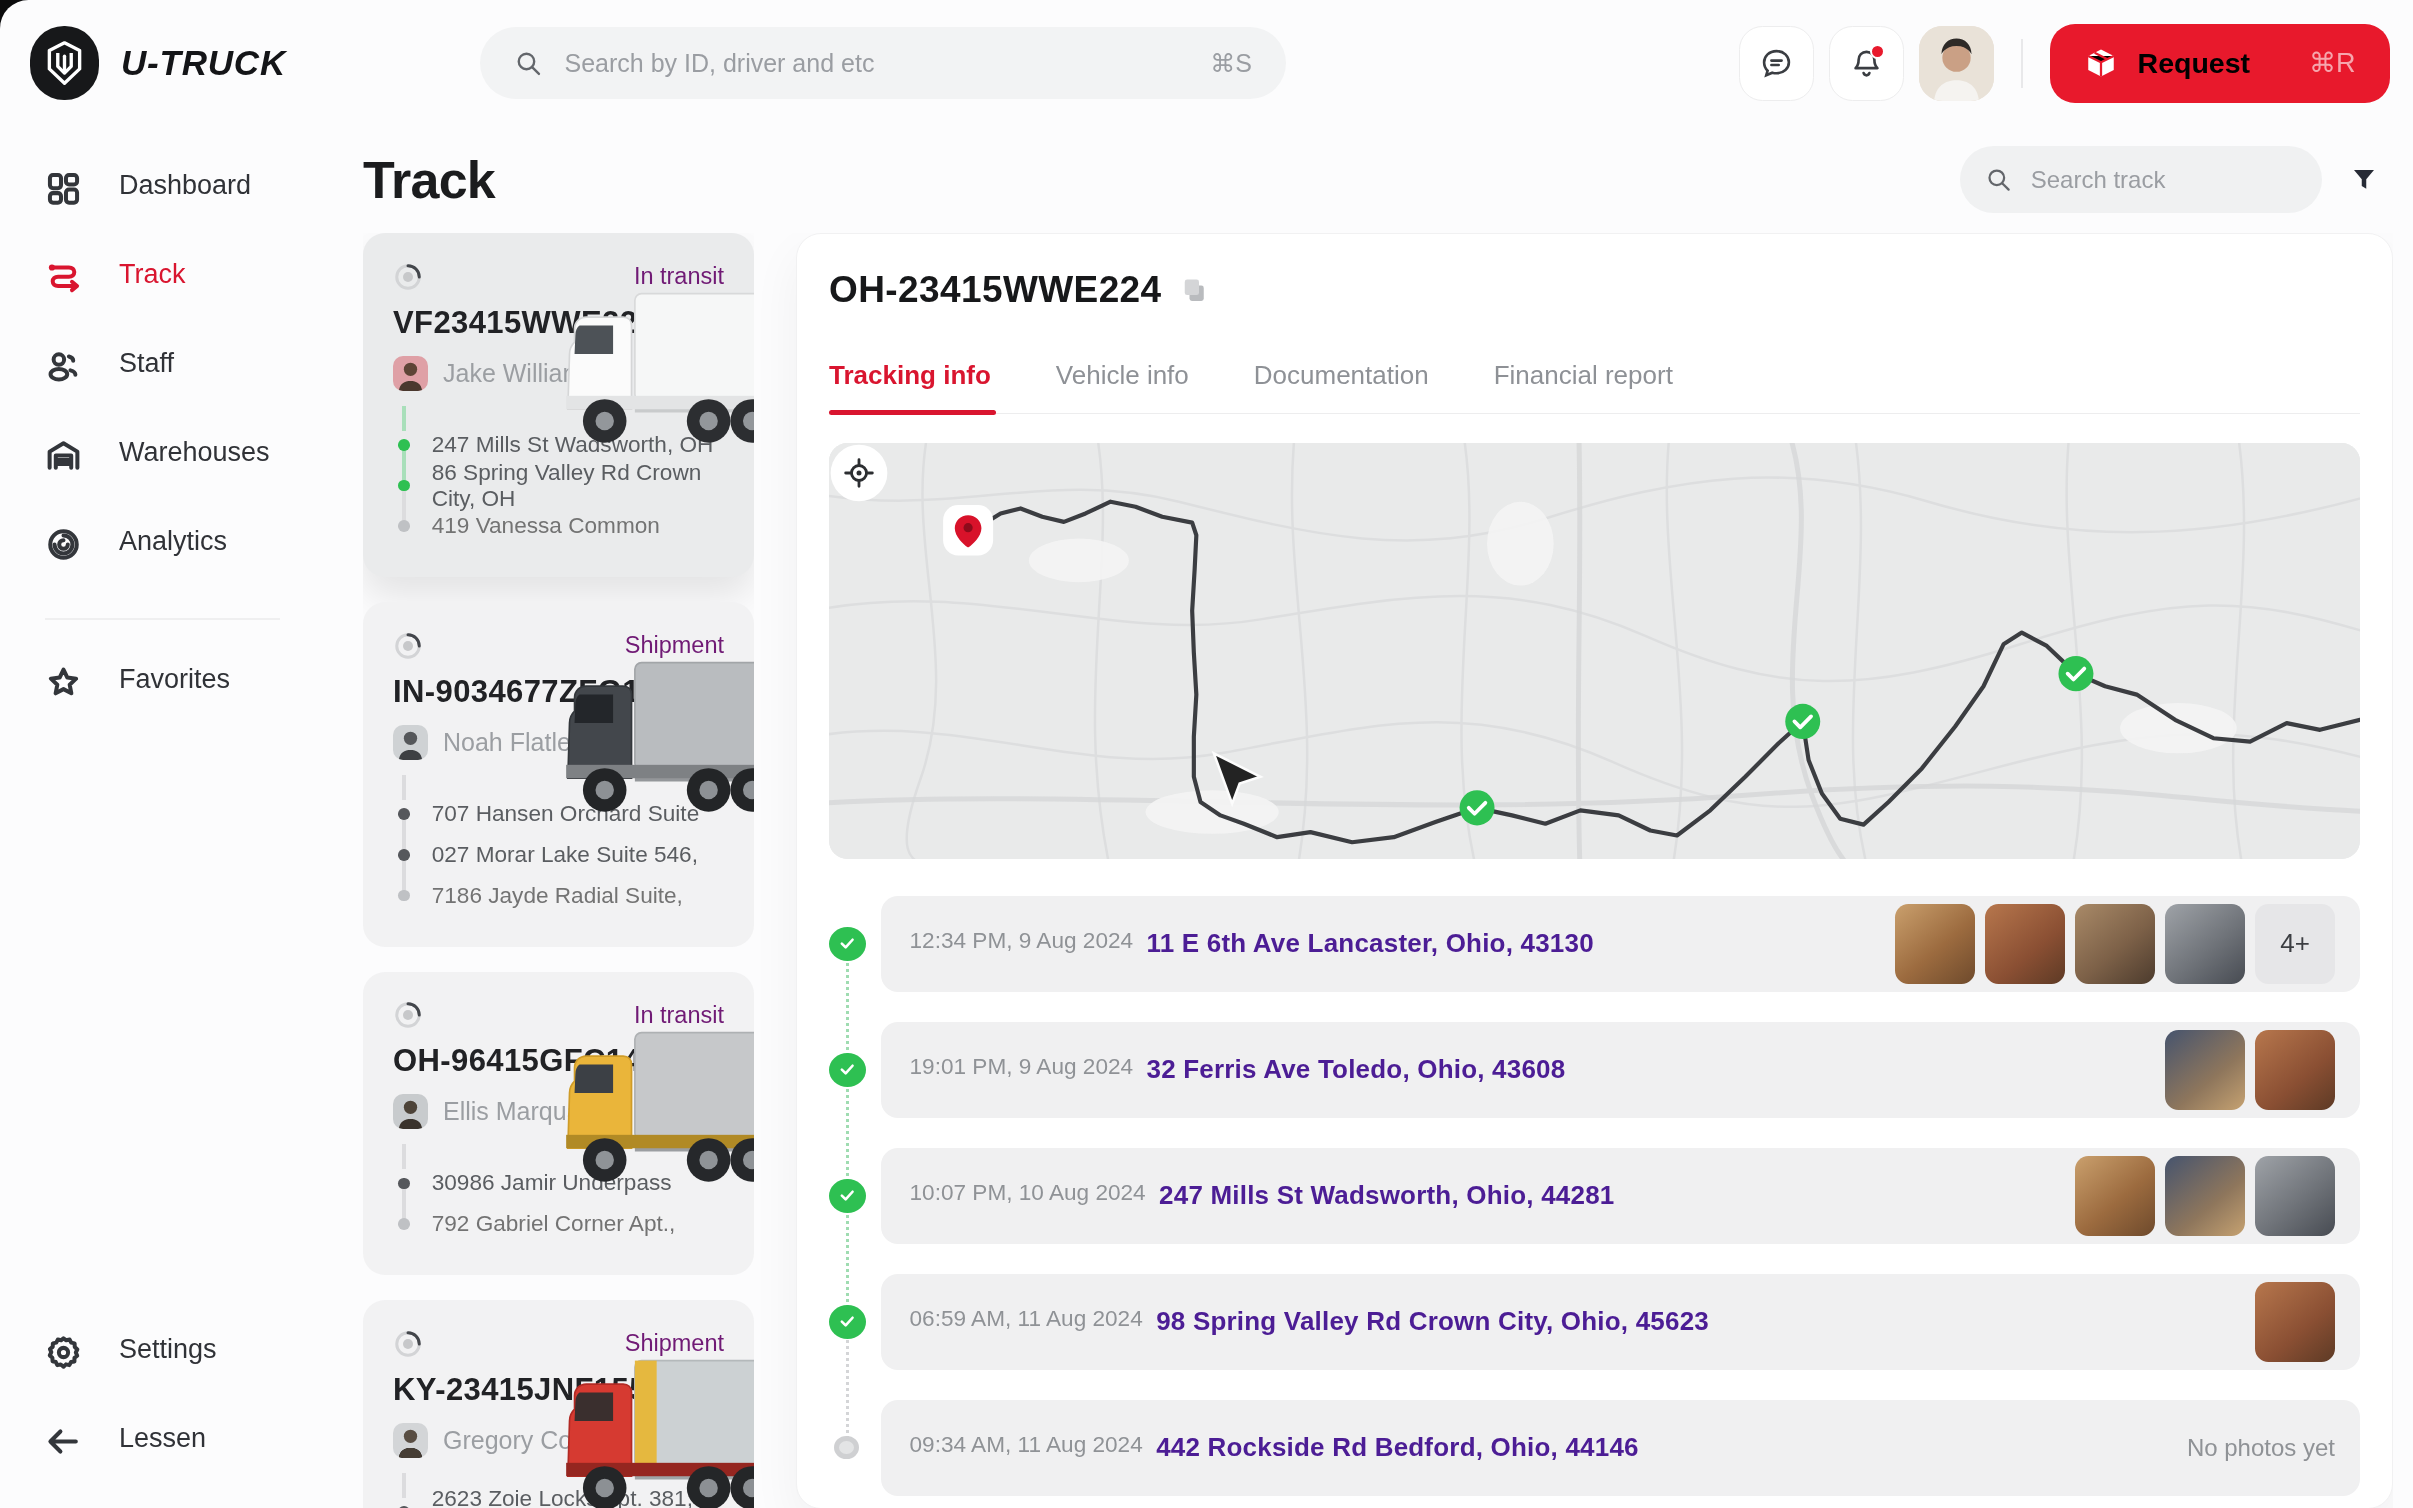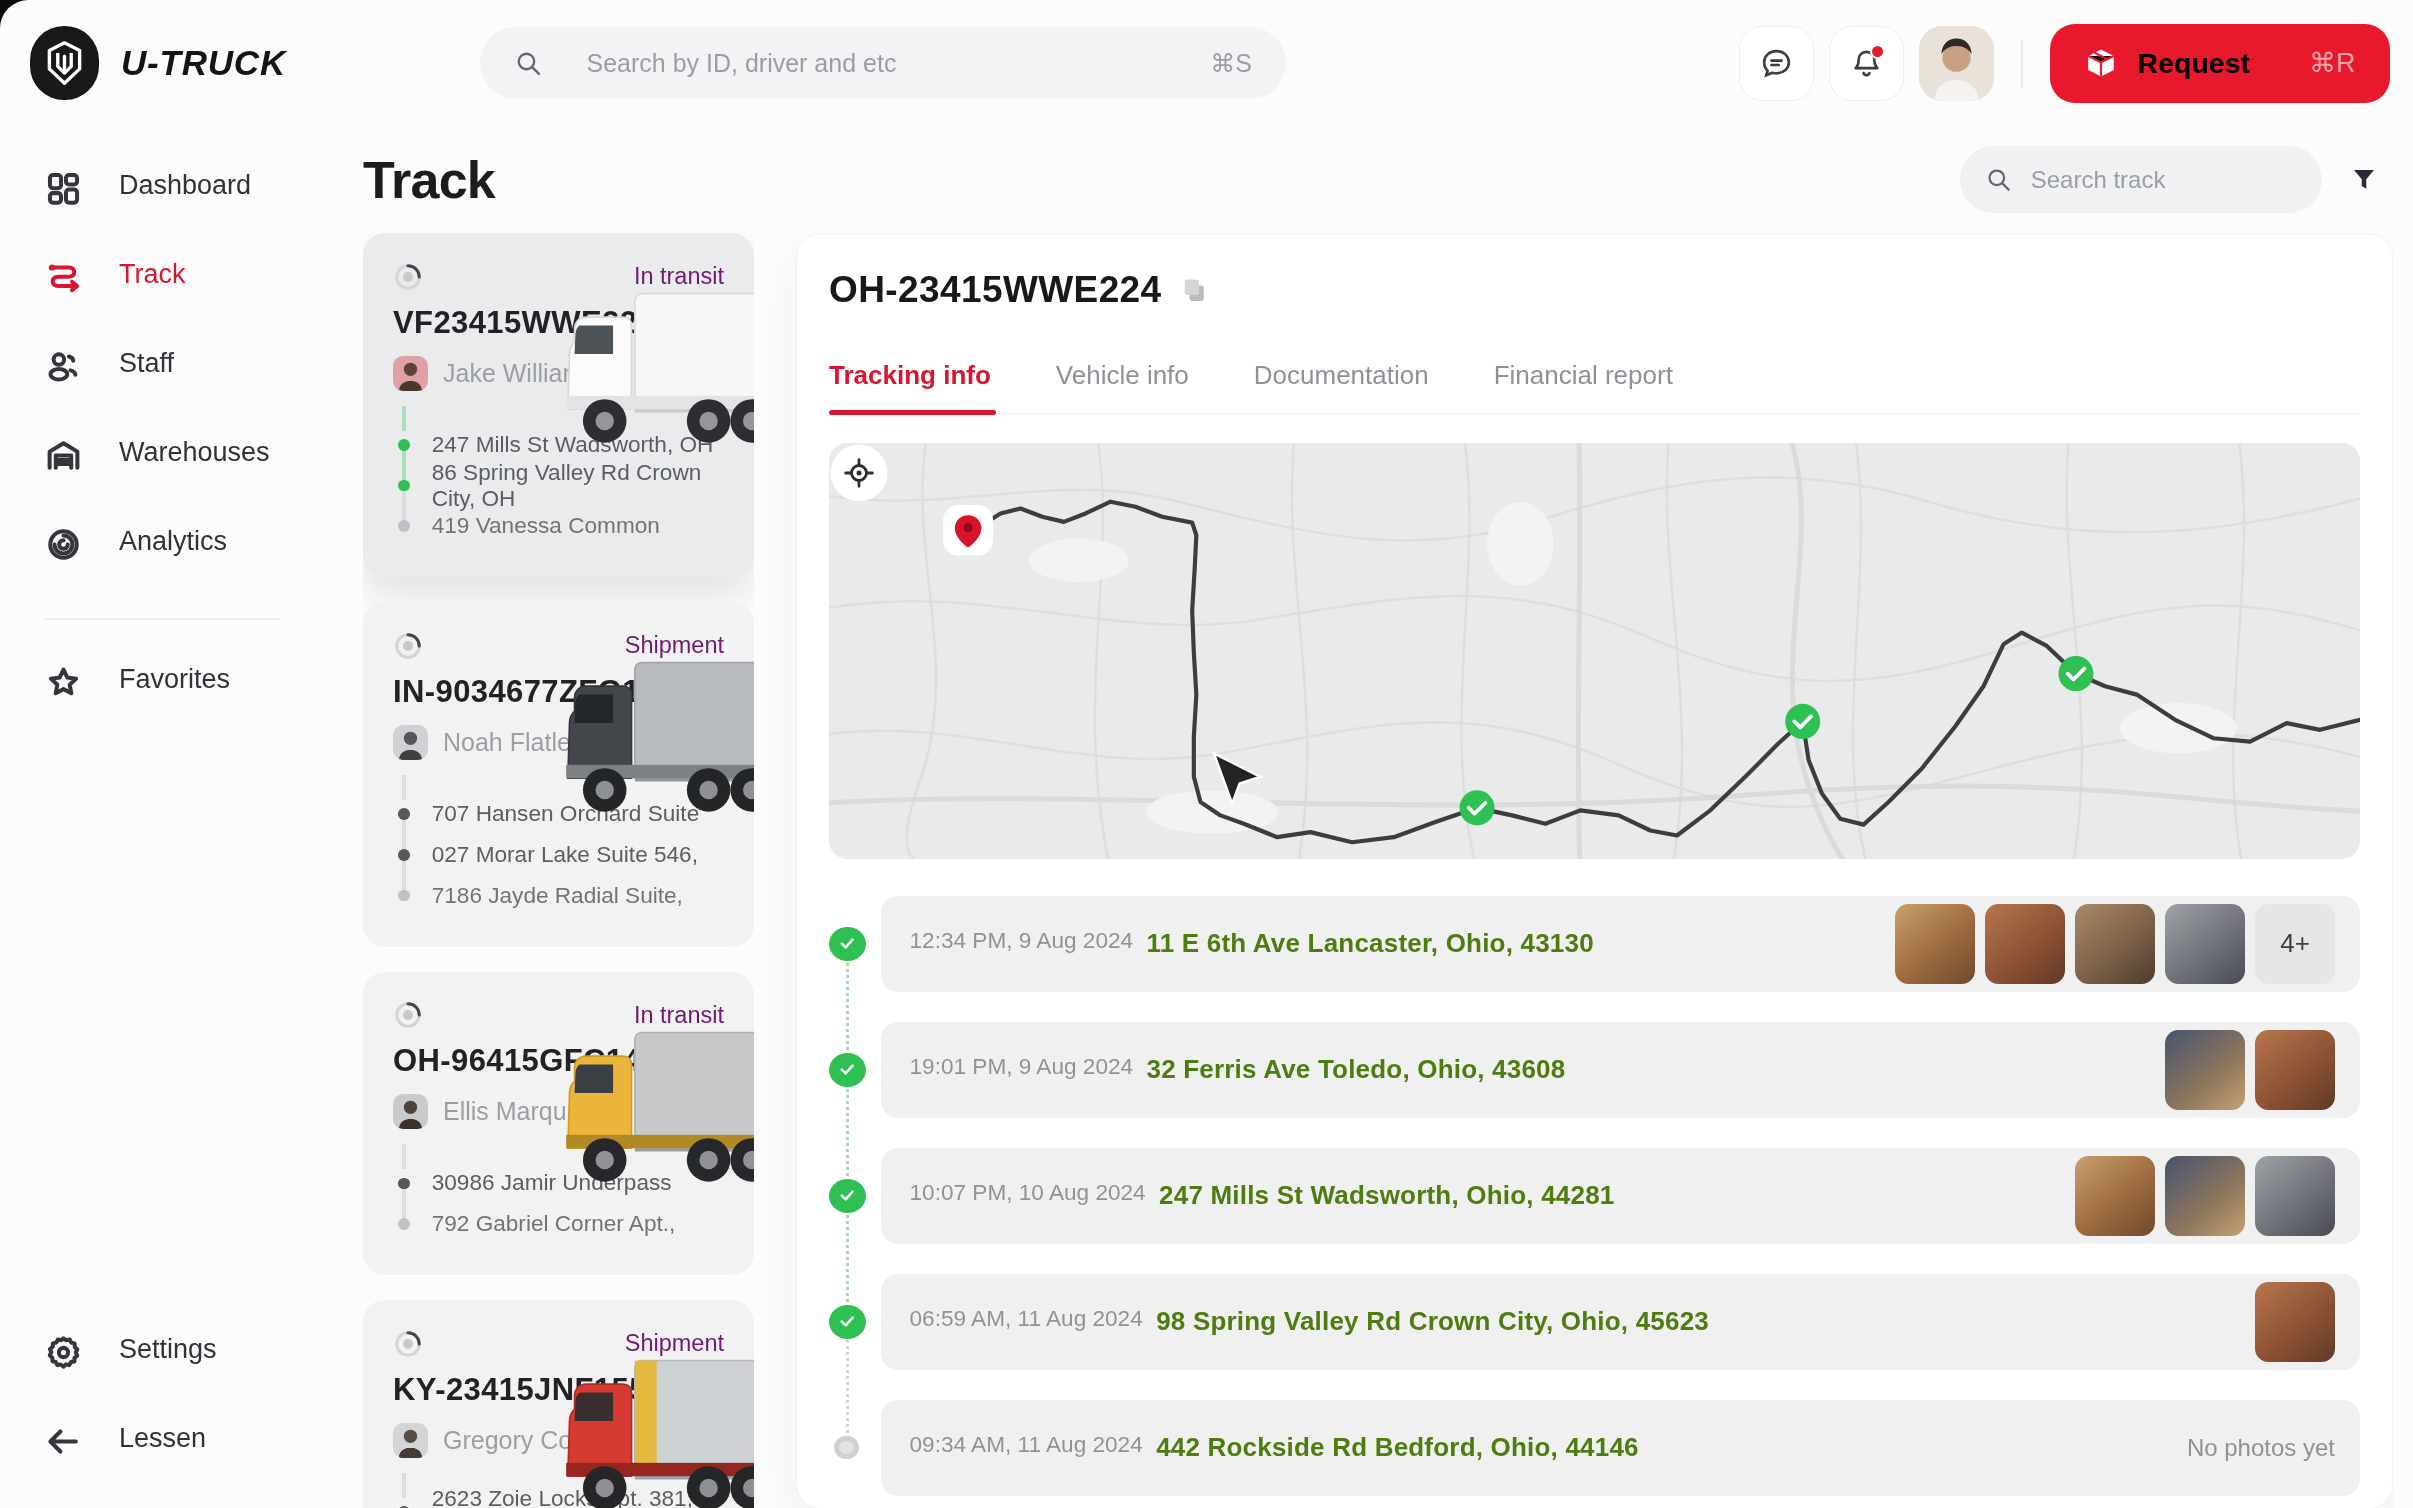--- a/index.html
+++ b/index.html
@@ -3,21 +3,21 @@
 <meta charset="utf-8">
 <style>
   * { margin:0; padding:0; box-sizing:border-box; }
   html,body { width:2413px; height:1508px; background:#0b0b0c; font-family:"Liberation Sans", sans-serif; }
   .app { position:relative; width:2413px; height:1508px; background:#fcfcfd; border-radius:28.5px 0 0 0; overflow:hidden; }
 
   
   .topbar { display:flex; align-items:center; height:126px; padding:0 23.5px 0 30px; }
   .logo-badge { width:69px; height:74px; background:#17181a; border-radius:34px; display:flex; align-items:center; justify-content:center; flex:0 0 auto; }
   .brand { font-size:35px; font-weight:bold; font-style:italic; letter-spacing:0.8px; color:#141518; margin-left:22px; }
-  .global-search { display:flex; align-items:center; width:806px; height:72px; margin-left:194px; background:#f2f3f4; border-radius:37px; padding:0 34px;gap:22px; }
+  .global-search { display:flex; align-items:center; width:806px; height:72px; margin-left:194px; background:#f2f3f4; border-radius:37px; padding:0 34px; }
   .global-search .ph { flex:1; margin-left:22px; font-size:25px; color:#9a9da2; }
   .global-search .kbd { font-size:25px; color:#9a9da2; }
   .top-right { margin-left:auto; display:flex; align-items:center; gap:15px; }
   .icon-btn { width:75px; height:75px; border:1.7px solid #ededee; background:#ffffff; border-radius:23.5px; display:flex; align-items:center; justify-content:center; position:relative; }
   .icon-btn .dot { position:absolute; top:17px; right:18.4px; width:15px; height:15px; border-radius:50%; background:#e8192c; border:2.5px solid #fff; }
   .avatar { width:75px; height:75px; border-radius:23.5px; overflow:hidden; background:#e8ded2; display:flex; align-items:flex-end; justify-content:center; }
   .vdivider { width:1.7px; height:49px; background:#e8e8ea; margin:0 11.7px; }
   .request-btn { display:flex; align-items:center; height:79px; padding:0 34px; background:#e8192c; border-radius:25px; gap:20px; }
   .request-btn .lbl { color:#000000; font-size:28.5px; font-weight:bold; }
   .request-btn .kbd { color:#f6a6ad; font-size:27px; margin-left:39px; }
@@ -78,21 +78,21 @@
   .timeline { position:relative; margin-top:37px; flex:1; }
   .tl-line { position:absolute; left:17px; width:0; border-left:3.4px dotted #9fdcb1; }
   .tl-line.gray { border-left-color:#d4d5d7; }
   .tl-row { display:flex; margin-bottom:30px; height:96px; }
   .tl-marker-col { width:52px; position:relative; flex:0 0 auto; }
   .tl-check { position:absolute; left:0; top:31px; width:37px; height:34px; border-radius:50%; background:#2ec052; display:flex; align-items:center; justify-content:center; z-index:2; }
   .tl-open { position:absolute; left:5px; top:36px; width:25px; height:23.5px; border-radius:50%; background:#e3e4e5; border:5.9px solid #cfd0d2; z-index:2; }
   .tl-card { flex:1; background:#f0f0f1; border-radius:17px; display:flex; align-items:center; padding:0 25px 0 28.5px; }
   .tl-texts { display:flex; gap:13.4px; }
   .tl-time { font-size:22.6px; color:#8f9296; }
-  .tl-addr { font-size:26px; font-weight:bold; color:#4d7c0f; letter-spacing:0.2px; }
+  .tl-addr { font-size:26px; font-weight:bold; color:#4c1d95; letter-spacing:0.2px; }
   .tl-photos { margin-left:auto; display:flex; gap:10px; align-items:center; }
   .ph-th { width:80px; height:80px; border-radius:13.4px; }
   .ph-1 { background:linear-gradient(140deg,#caa06d 0%,#9c6b3f 55%,#6e4a2c 100%); }
   .ph-2 { background:linear-gradient(140deg,#b7774d 0%,#8a4f33 60%,#5d3a25 100%); }
   .ph-3 { background:linear-gradient(140deg,#a98a68 0%,#7d6148 55%,#4c3b2d 100%); }
   .ph-4 { background:linear-gradient(140deg,#9fa3a8 0%,#70747a 55%,#474b52 100%); }
   .ph-5 { background:linear-gradient(140deg,#46546e 0%,#8e765c 60%,#c6a271 100%); }
   .ph-more { width:80px; height:80px; border-radius:13.4px; background:#e6e6e8; display:flex; align-items:center; justify-content:center; font-size:26px; color:#3c3e42; }
   .tl-nophoto { margin-left:auto; font-size:24px; color:#8f9296; }
 

